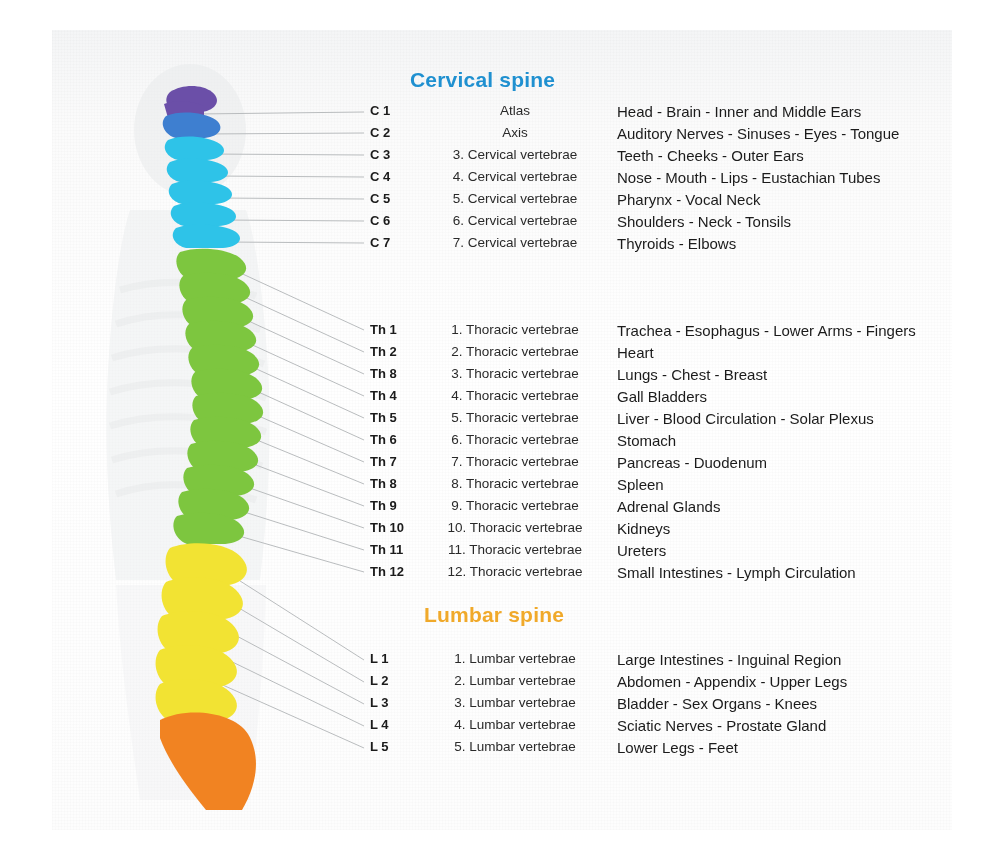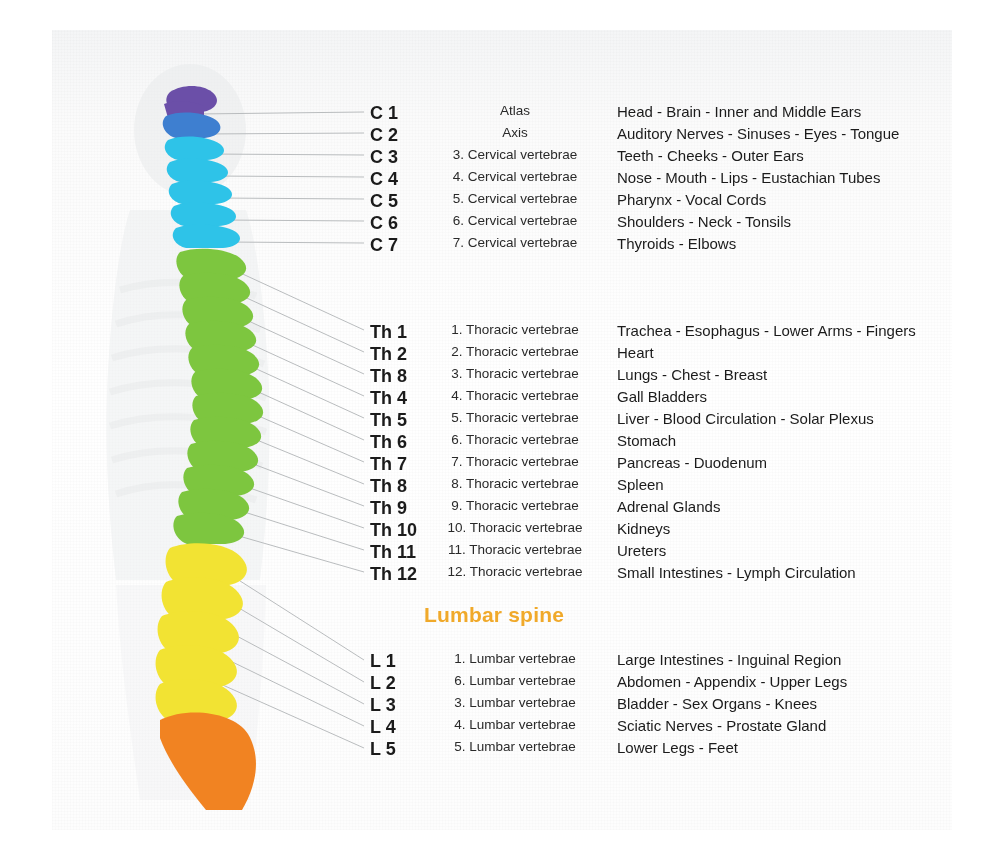--- a/index.html
+++ b/index.html
@@ -91,21 +91,21 @@
 
   .row {
     position: absolute;
     height: 21px;
     white-space: nowrap;
   }
   .col-code {
     position: absolute;
     left: 370px;
     width: 60px;
-    font-size: 18px;
+    font-size: 13px;
     font-weight: bold;
     color: #1b1b1b;
   }
   .col-name {
     position: absolute;
     left: 425px;
     width: 180px;
     text-align: center;
     font-size: 13.5px;
     color: #2a2a2a;
@@ -213,20 +213,21 @@
       <path d="M32 546 C 52 538, 88 540, 102 554 C 118 570, 104 584, 82 584 L 44 584 C 30 580, 22 558, 32 546 Z"></path>
       <path d="M30 580 C 50 572, 86 574, 100 588 C 116 604, 102 618, 80 618 L 42 618 C 28 614, 20 592, 30 580 Z"></path>
       <path d="M30 614 C 50 606, 86 608, 100 622 C 116 638, 102 652, 80 652 L 42 652 C 28 648, 20 626, 30 614 Z"></path>
     </g>
 
     <g fill="#f18322">
       <path d="M30 650 C 58 636, 104 642, 118 664 C 132 688, 126 716, 112 740 L 76 740 C 56 716, 38 690, 30 668 Z"></path>
     </g>
   </svg>
 
+  <div class="section-title" id="title-cervical">Cervical spine</div>
   <div class="section-title" id="title-lumbar">Lumbar spine</div>
 
   <div class="rowset">
     <div class="row" style="top:103px">
       <span class="col-code">C 1</span>
       <span class="col-name">Atlas</span>
       <span class="col-organ">Head - Brain - Inner and Middle Ears</span>
     </div>
     <div class="row" style="top:125px">
       <span class="col-code">C 2</span>
@@ -239,21 +240,21 @@
       <span class="col-organ">Teeth - Cheeks - Outer Ears</span>
     </div>
     <div class="row" style="top:169px">
       <span class="col-code">C 4</span>
       <span class="col-name">4. Cervical vertebrae</span>
       <span class="col-organ">Nose - Mouth - Lips - Eustachian Tubes</span>
     </div>
     <div class="row" style="top:191px">
       <span class="col-code">C 5</span>
       <span class="col-name">5. Cervical vertebrae</span>
-      <span class="col-organ">Pharynx - Vocal Cords</span>
+      <span class="col-organ">Pharynx - Vocal Neck</span>
     </div>
     <div class="row" style="top:213px">
       <span class="col-code">C 6</span>
       <span class="col-name">6. Cervical vertebrae</span>
       <span class="col-organ">Shoulders - Neck - Tonsils</span>
     </div>
     <div class="row" style="top:235px">
       <span class="col-code">C 7</span>
       <span class="col-name">7. Cervical vertebrae</span>
       <span class="col-organ">Thyroids - Elbows</span>
@@ -324,21 +325,21 @@
   </div>
 
   <div class="rowset">
     <div class="row" style="top:651px">
       <span class="col-code">L 1</span>
       <span class="col-name">1. Lumbar vertebrae</span>
       <span class="col-organ">Large Intestines - Inguinal Region</span>
     </div>
     <div class="row" style="top:673px">
       <span class="col-code">L 2</span>
-      <span class="col-name">6. Lumbar vertebrae</span>
+      <span class="col-name">2. Lumbar vertebrae</span>
       <span class="col-organ">Abdomen - Appendix - Upper Legs</span>
     </div>
     <div class="row" style="top:695px">
       <span class="col-code">L 3</span>
       <span class="col-name">3. Lumbar vertebrae</span>
       <span class="col-organ">Bladder - Sex Organs - Knees</span>
     </div>
     <div class="row" style="top:717px">
       <span class="col-code">L 4</span>
       <span class="col-name">4. Lumbar vertebrae</span>

